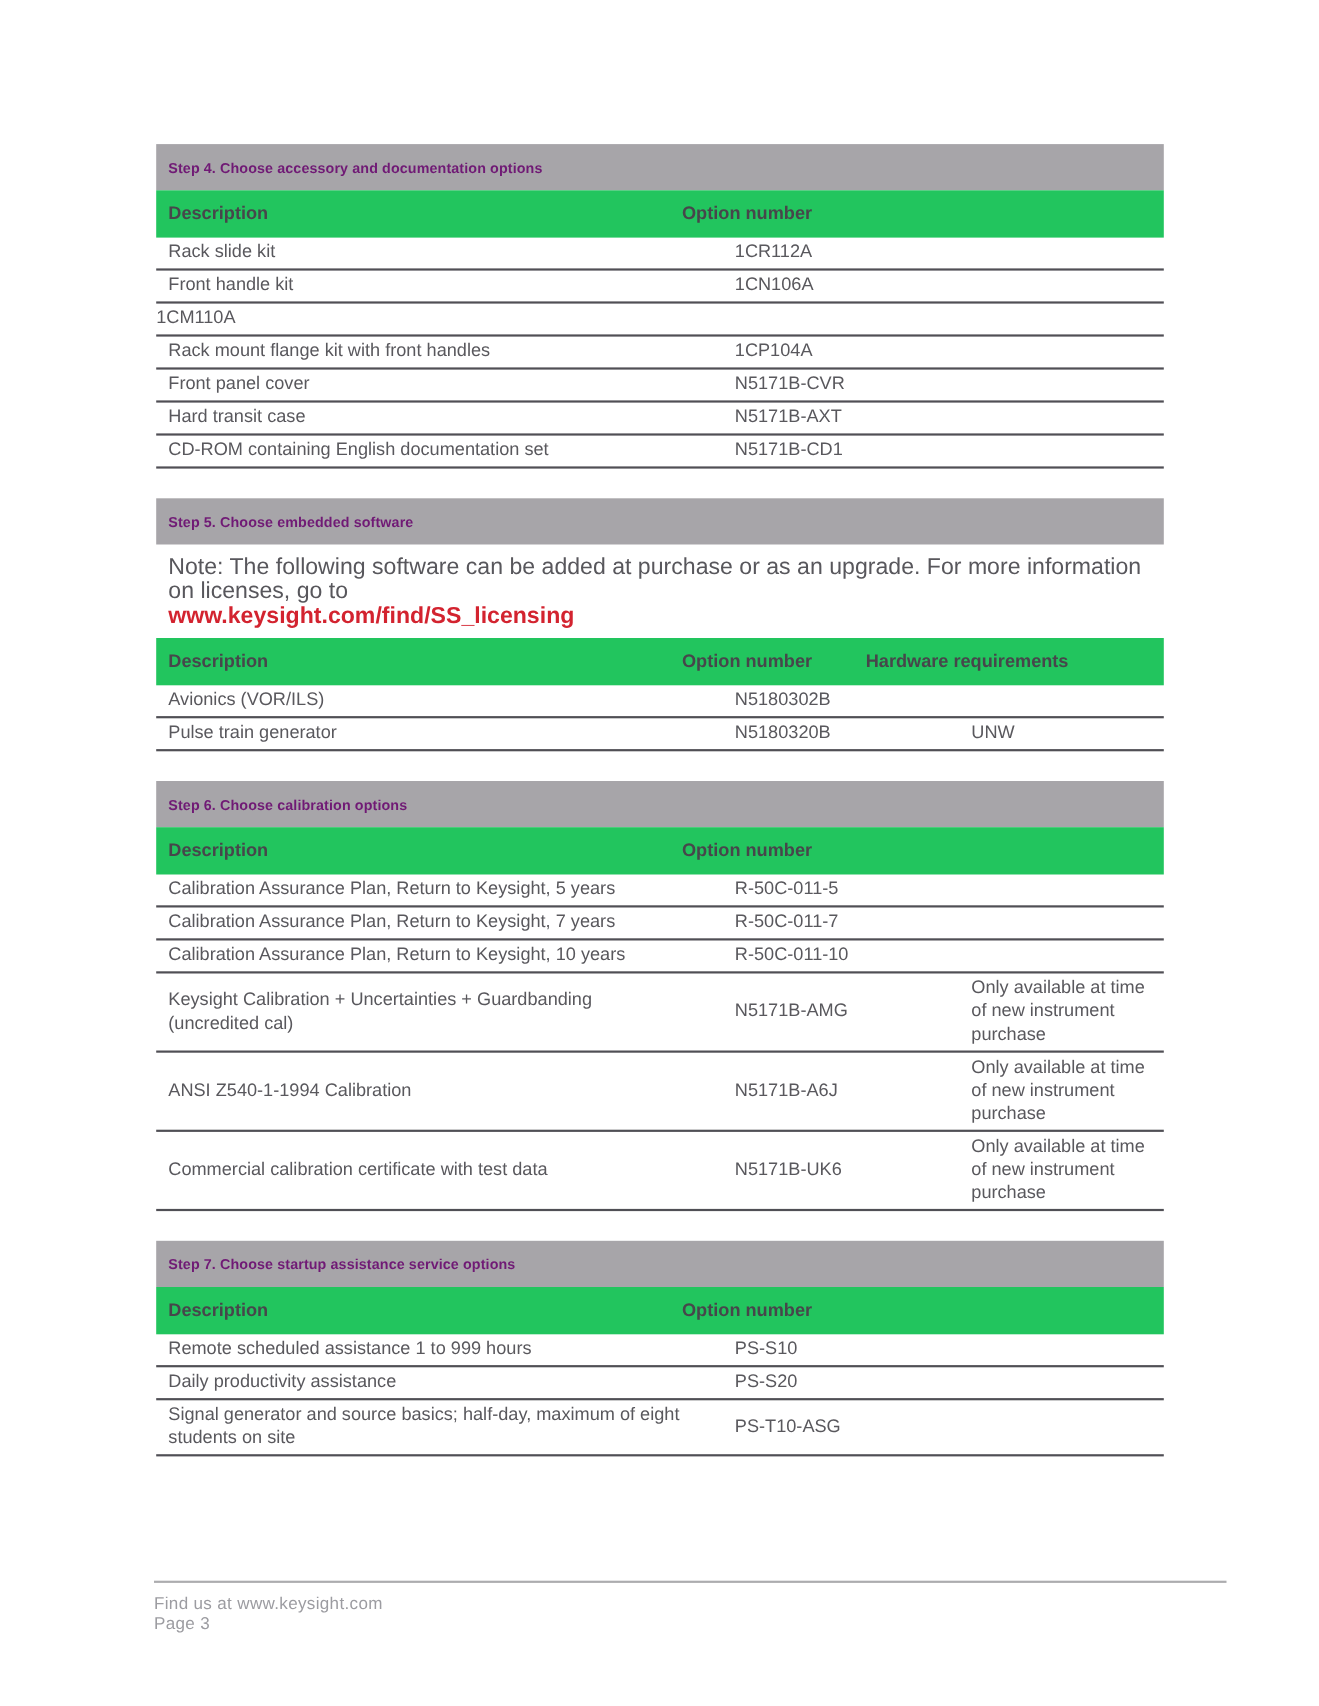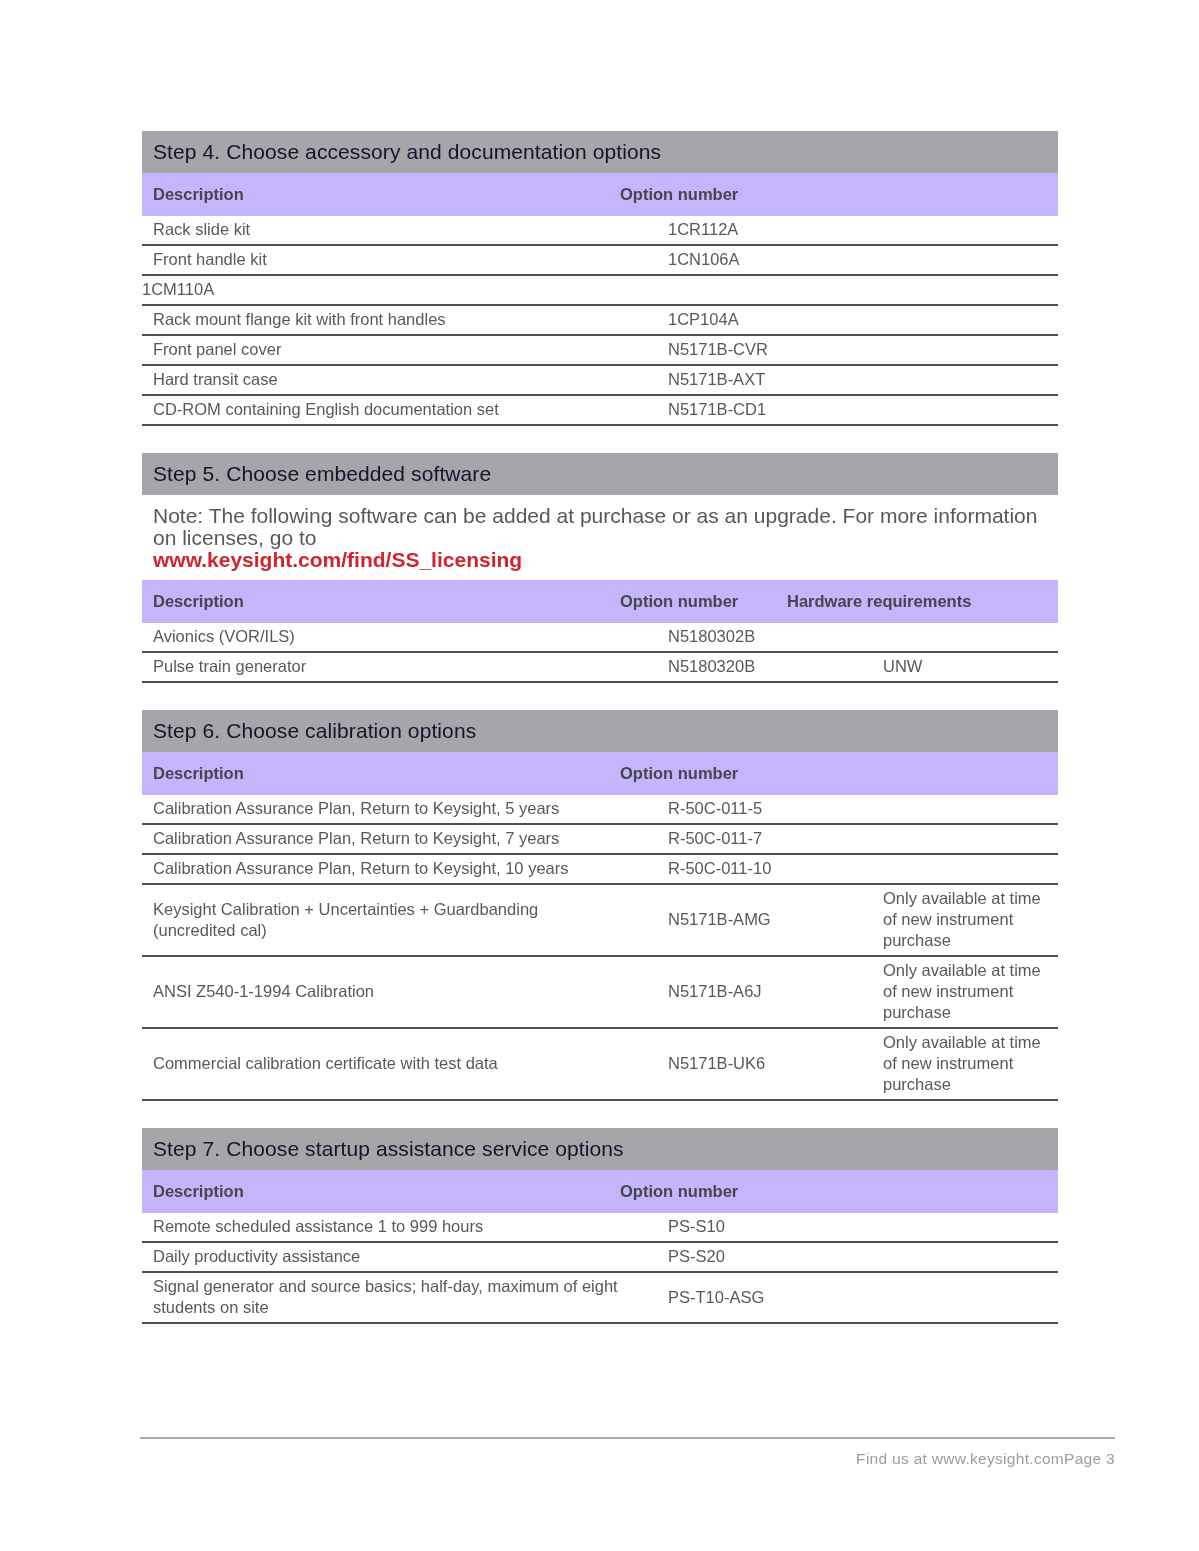--- a/index.html
+++ b/index.html
@@ -20,40 +20,40 @@
   }
   .step-section { margin-bottom: 27px; }
   .step-bar {
     height: 42px;
     background: #a7a5a9;
     display: flex;
     align-items: center;
     padding-left: 11px;
   }
   .step-bar span {
-    color: #0f172a;
-    font-weight: normal;
-    font-size: 21px;
+    color: #701a75;
+    font-weight: bold;
+    font-size: 13px;
     letter-spacing: 0.1px;
   }
   .note-block {
     padding: 10px 0 9px 11px;
     font-size: 21px;
     line-height: 22px;
     color: #58575c;
   }
   .note-link {
     display: block;
     color: #d3232f;
     text-decoration: none;
     cursor: pointer;
     font-weight: bold;
   }
   .col-header {
-    background: #c4b5fd;
+    background: #22c55e;
     height: 43px;
     display: flex;
     align-items: center;
     font-weight: bold;
     font-size: 16.5px;
     color: #47464b;
   }
   .trow {
     display: flex;
     align-items: center;
@@ -69,24 +69,25 @@
   .c3 { flex: 1 1 auto; padding-right: 6px; }
   .c2.wide { flex: 1 1 auto; }
   .footer {
     position: absolute;
     left: 140px;
     top: 1437px;
     width: 975px;
     border-top: 2px solid #acacaf;
     padding-top: 11px;
     display: flex;
-    justify-content: flex-end;
+    justify-content: center;
     font-size: 15.5px;
     color: #9c9ca1;
     letter-spacing: 0.3px;
+    flex-direction: column;
   }
 </style>
 </head>
 <body>
 
 <div class="content">
 
   <div class="step-section">
     <div class="step-bar">
       <span>Step 4. Choose accessory and documentation options</span>

